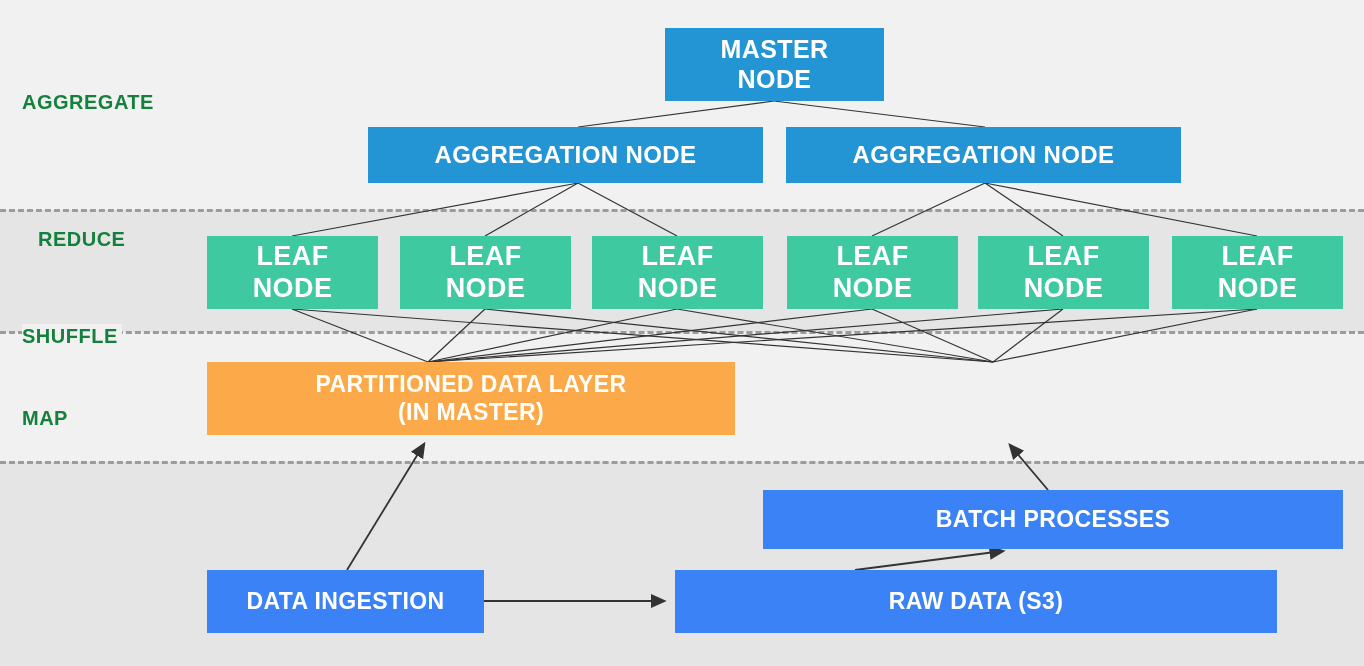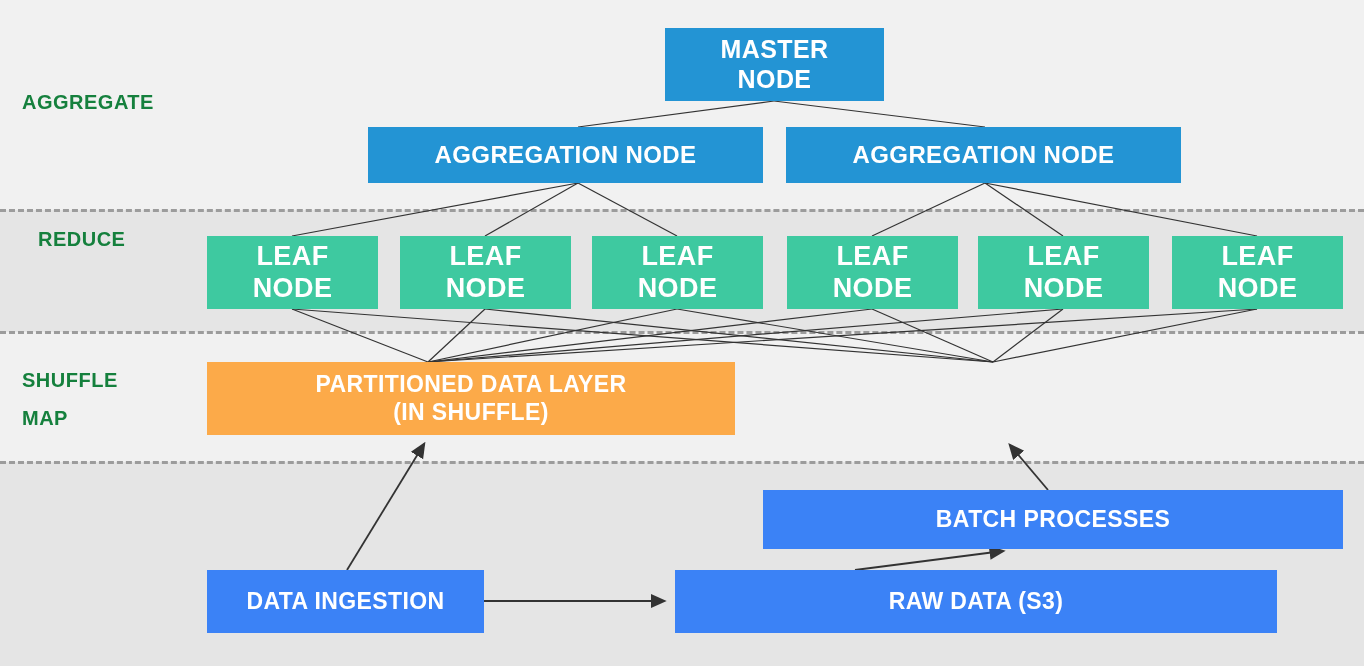--- a/index.html
+++ b/index.html
@@ -40,21 +40,21 @@
   .stage-label {
     position: absolute;
     font-size: 20px;
     font-weight: bold;
     letter-spacing: 0.5px;
     color: #15803d;
     white-space: nowrap;
   }
   #lbl-aggregate { left: 22px; top: 91px; }
   #lbl-reduce    { left: 22px; top: 228px; margin-left: 16px; }
-  #lbl-shuffle   { left: 22px; top: 324px; background: #f1f1f1; padding: 1px 4px 1px 0; margin-top: 44px; }
+  #lbl-shuffle   { left: 22px; top: 324px; background: #f1f1f1; padding: 1px 4px 1px 0; }
   #lbl-map       { left: 22px; top: 407px; }
 
   svg#wires {
     position: absolute;
     left: 0;
     top: 0;
     width: 1364px;
     height: 666px;
     pointer-events: none;
   }
@@ -213,21 +213,21 @@
   <div class="node teal n-leaf leaf-6">
     <div>
       <span>LEAF</span><br>
       <span>NODE</span>
     </div>
   </div>
 
   <div class="node amber n-pdl n-pdl-1">
     <div>
       <span>PARTITIONED DATA LAYER</span><br>
-      <span>(IN SHUFFLE)</span>
+      <span>(IN MASTER)</span>
     </div>
   </div>
 
   <div class="node green n-batch">
     <span>BATCH PROCESSES</span>
   </div>
   <div class="node green n-ingest">
     <span>DATA INGESTION</span>
   </div>
   <div class="node green n-raw">

